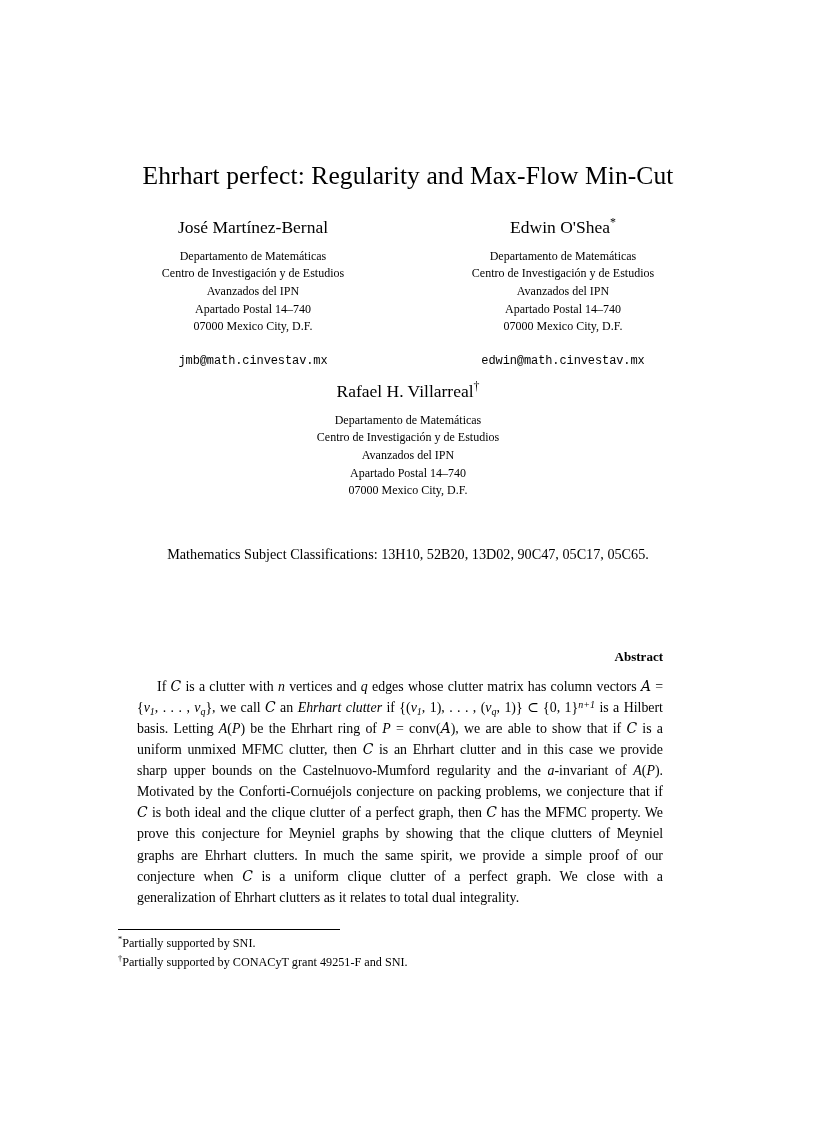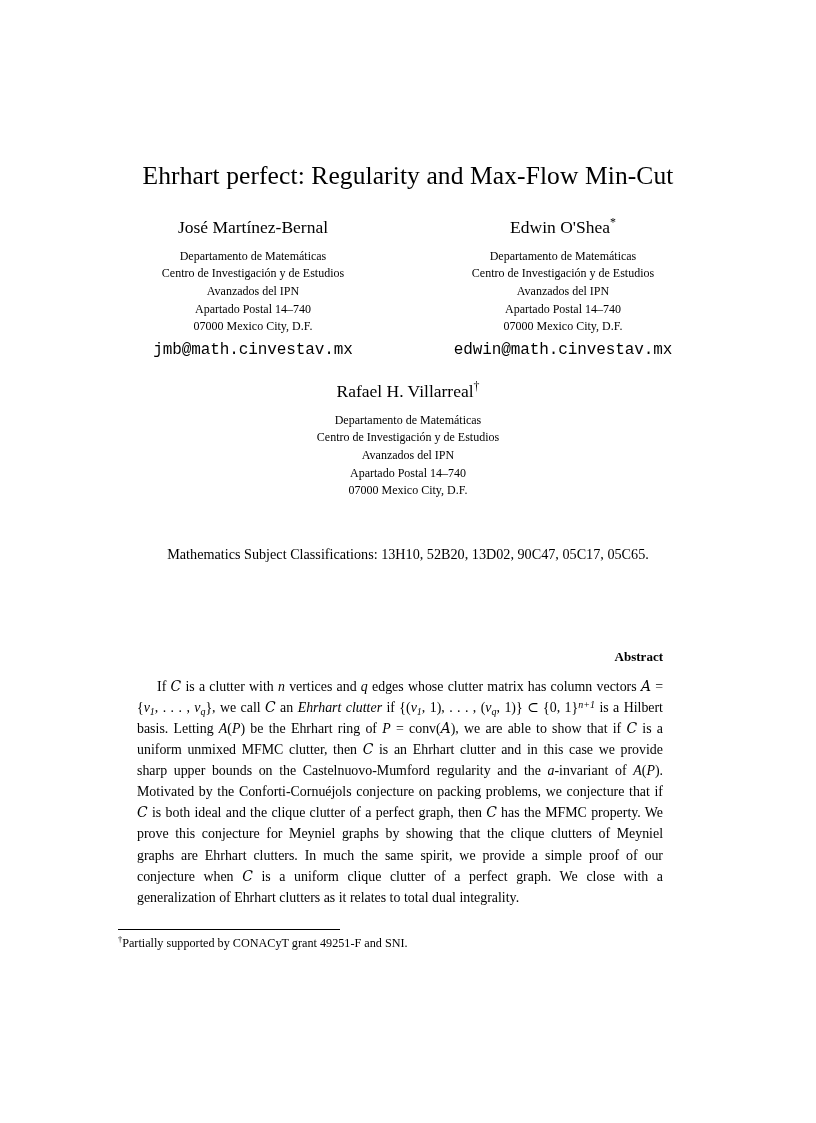--- a/index.html
+++ b/index.html
@@ -52,22 +52,22 @@
     line-height: 1.35;
     margin-bottom: 8px;
   }
   .affil-line {
     font-size: 12px;
     line-height: 1.47;
     font-family: Liberation Serif, serif;
   }
   .email {
     font-family: "Liberation Mono", "DejaVu Sans Mono", monospace;
-    font-size: 16px;
-    margin-top: 5px;
+    font-size: 12px;
+    margin-top: 18px;
     letter-spacing: -0.1px;
   }
 
   
   .author-single {
     position: absolute;
     left: 208px;
     top: 380px;
     width: 400px;
     text-align: center;
@@ -196,17 +196,18 @@
     <div>Mathematics Subject Classifications: 13H10, 52B20, 13D02, 90C47, 05C17, 05C65.</div>
   </div>
 
   <div class="abstract-head">Abstract</div>
   <div class="abstract-body">
     If <span class="cal">C</span> is a clutter with <span class="mi">n</span> vertices and <span class="mi">q</span> edges whose clutter matrix has column vectors <span class="cal">A</span> = {<span class="mi">v</span><span class="sub mi">1</span>, . . . , <span class="mi">v</span><span class="sub mi">q</span>}, we call <span class="cal">C</span> an <span class="it">Ehrhart clutter</span> if {(<span class="mi">v</span><span class="sub mi">1</span>, 1), . . . , (<span class="mi">v</span><span class="sub mi">q</span>, 1)} ⊂ {0, 1}<span class="sup mi">n+1</span> is a Hilbert basis. Letting <span class="mi">A</span>(<span class="mi">P</span>) be the Ehrhart ring of <span class="mi">P</span> = conv(<span class="cal">A</span>), we are able to show that if <span class="cal">C</span> is a uniform unmixed MFMC clutter, then <span class="cal">C</span> is an Ehrhart clutter and in this case we provide sharp upper bounds on the Castelnuovo-Mumford regularity and the <span class="mi">a</span>-invariant of <span class="mi">A</span>(<span class="mi">P</span>). Motivated by the Conforti-Cornuéjols conjecture on packing problems, we conjecture that if <span class="cal">C</span> is both ideal and the clique clutter of a perfect graph, then <span class="cal">C</span> has the MFMC property. We prove this conjecture for Meyniel graphs by showing that the clique clutters of Meyniel graphs are Ehrhart clutters. In much the same spirit, we provide a simple proof of our conjecture when <span class="cal">C</span> is a uniform clique clutter of a perfect graph. We close with a generalization of Ehrhart clutters as it relates to total dual integrality.
   </div>
 
   <div class="fn-rule"></div>
   <div class="footnotes">
+    <div class="fn"><sup class="fnm">*</sup><span>Partially supported by SNI.</span></div>
     <div class="fn"><sup class="fnm">†</sup><span>Partially supported by CONACyT grant 49251-F and SNI.</span></div>
   </div>
 
 
 </div>
 
 </body></html>

